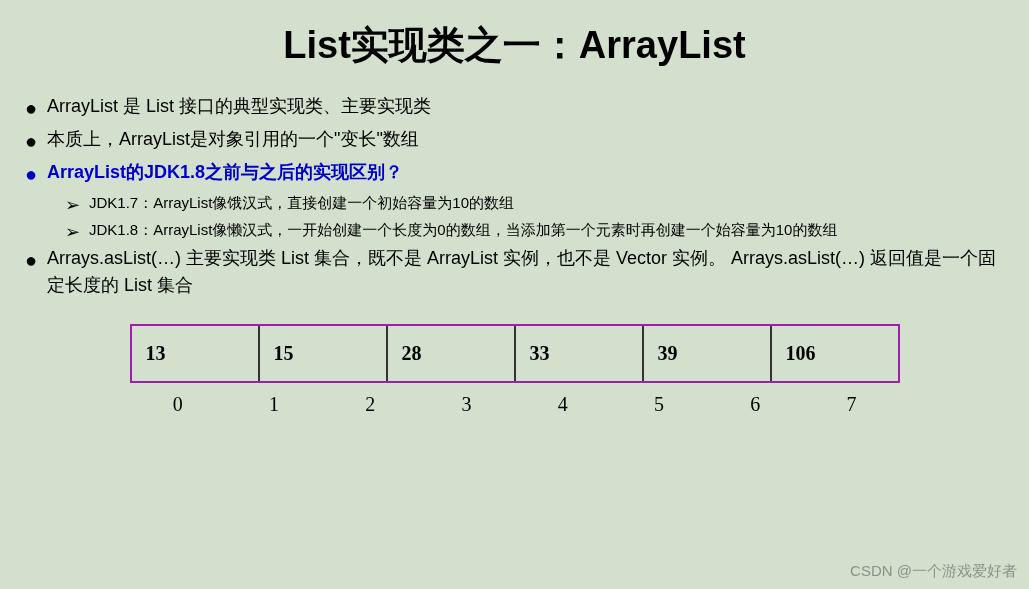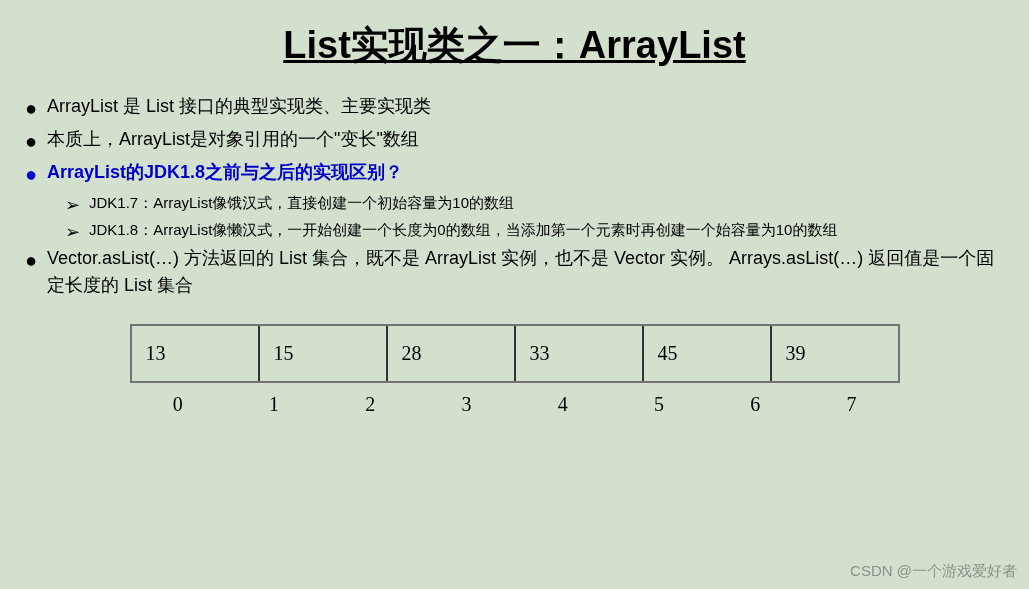--- a/index.html
+++ b/index.html
@@ -14,21 +14,20 @@
       font-family: "Microsoft YaHei", Arial, sans-serif;
       padding: 20px 25px;
       position: relative;
     }
     .title {
       text-align: center;
       font-size: 38px;
       font-weight: bold;
       color: #000;
       margin-bottom: 22px;
-      text-decoration: underline;
     }
     .bullet-list {
       list-style: none;
     }
     .bullet-item {
       font-size: 18px;
       color: #000;
       line-height: 1.5;
       position: relative;
       padding-left: 22px;
@@ -66,21 +65,22 @@
       left: 0;
       top: 0;
       font-size: 18px;
     }
     .array-table {
       margin: 25px auto 0;
       width: 770px;
     }
     .array-cells {
       display: flex;
-      border: 2px solid #737373;
+      border: 2px solid #a21caf;
+      font-weight: bold;
     }
     .array-cell {
       flex: 1;
       border-right: 2px solid #333;
       text-align: left;
       padding: 16px 8px 16px 14px;
       font-size: 20px;
       font-family: "Times New Roman", serif;
       color: #000;
     }
@@ -117,31 +117,31 @@
   <li class="bullet-item">本质上，ArrayList是对象引用的一个"变长"数组</li>
   <li class="bullet-item blue">ArrayList的JDK1.8之前与之后的实现区别？</li>
 </ul>
 
 <ul class="sub-list">
   <li class="sub-item">JDK1.7：ArrayList像饿汉式，直接创建一个初始容量为10的数组</li>
   <li class="sub-item">JDK1.8：ArrayList像懒汉式，一开始创建一个长度为0的数组，当添加第一个元素时再创建一个始容量为10的数组</li>
 </ul>
 
 <ul class="bullet-list">
-  <li class="bullet-item">Vector.asList(…) 方法返回的 List 集合，既不是 ArrayList 实例，也不是 Vector 实例。 Arrays.asList(…)  返回值是一个固定长度的 List 集合</li>
+  <li class="bullet-item">Arrays.asList(…) 主要实现类 List 集合，既不是 ArrayList 实例，也不是 Vector 实例。 Arrays.asList(…)  返回值是一个固定长度的 List 集合</li>
 </ul>
 
 <div class="array-table">
   <div class="array-cells">
     <div class="array-cell">13</div>
     <div class="array-cell">15</div>
     <div class="array-cell">28</div>
     <div class="array-cell">33</div>
-    <div class="array-cell">45</div>
     <div class="array-cell">39</div>
+    <div class="array-cell">106</div>
   </div>
   <div class="array-indices">
     <div class="array-index">0</div>
     <div class="array-index">1</div>
     <div class="array-index">2</div>
     <div class="array-index">3</div>
     <div class="array-index">4</div>
     <div class="array-index">5</div>
     <div class="array-index">6</div>
     <div class="array-index">7</div>

